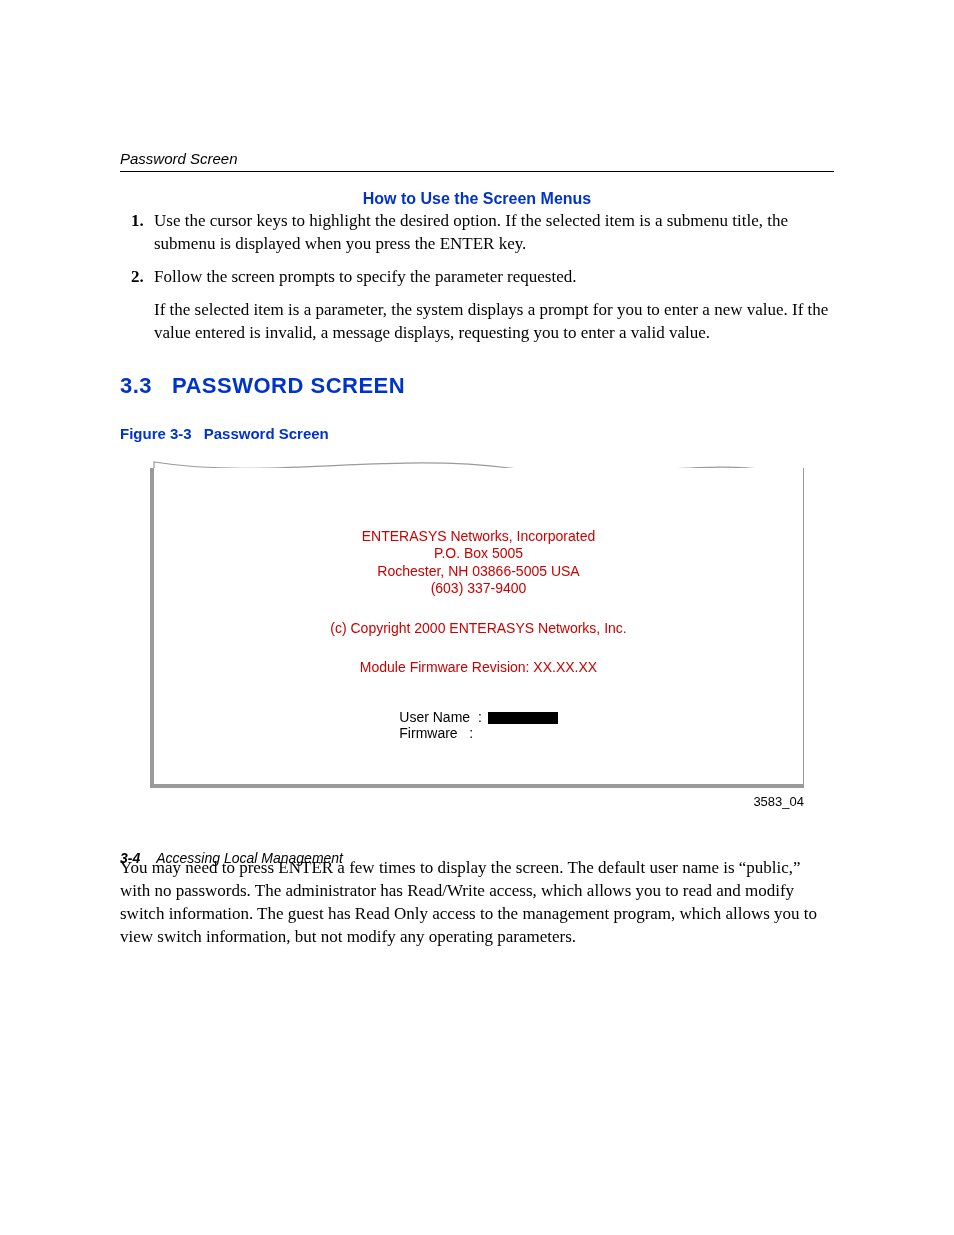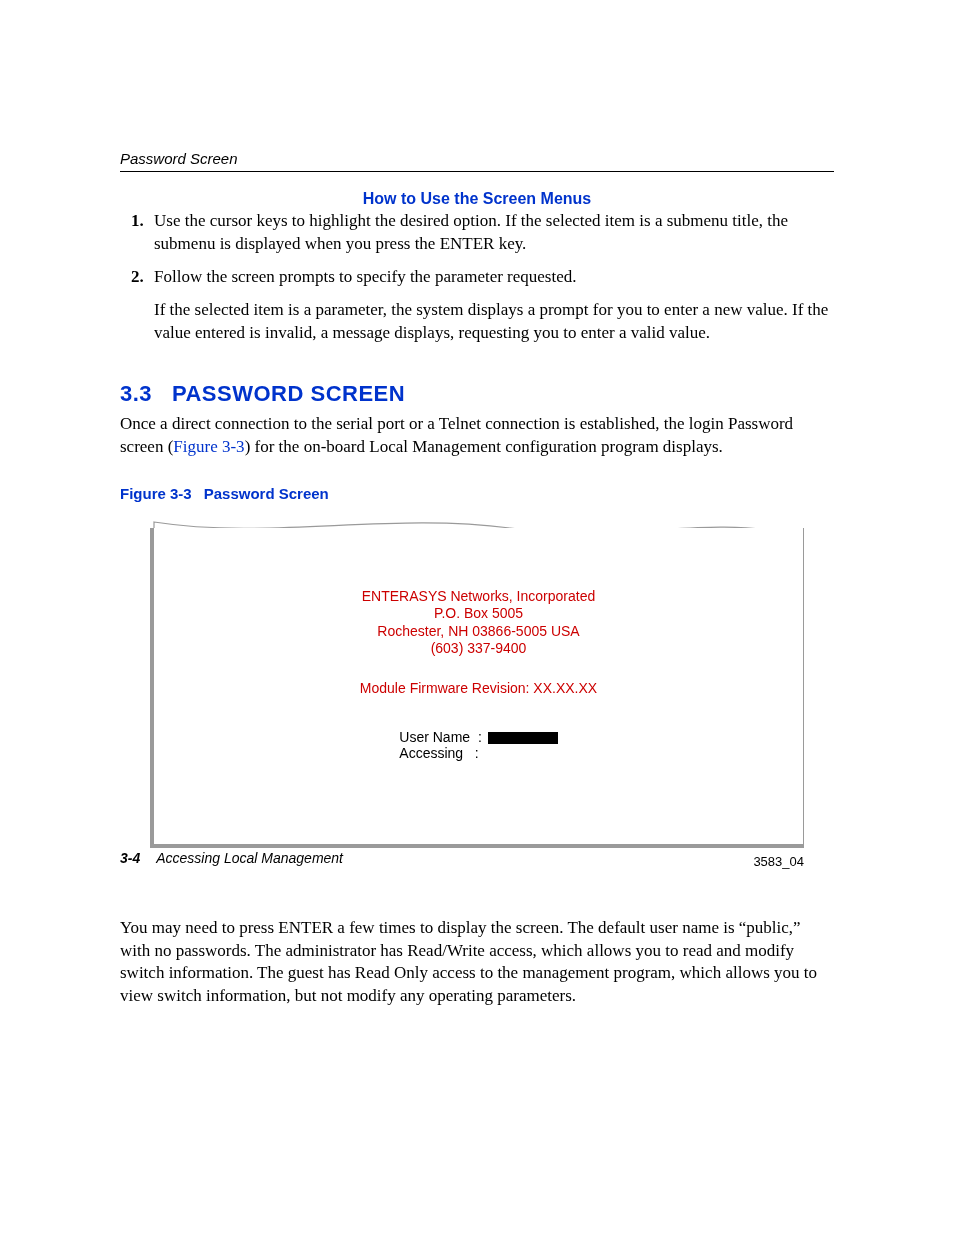--- a/index.html
+++ b/index.html
@@ -51,21 +51,21 @@
     font-weight: bold;
   }
   .step-sub {
     margin-top: 10px;
   }
   .section-heading {
     font-family: Arial, Helvetica, sans-serif;
     font-weight: bold;
     color: #0033cc;
     font-size: 22px;
-    margin-top: 36px;
+    margin-top: 28px;
     margin-bottom: 6px;
     letter-spacing: 0.5px;
   }
   .link {
     color: #0033cc;
   }
   .figure-caption {
     font-family: Arial, Helvetica, sans-serif;
     font-weight: bold;
     color: #0033cc;
@@ -160,44 +160,42 @@
     <li>
       <span>Follow the screen prompts to specify the parameter requested.</span>
       <div class="step-sub">If the selected item is a parameter, the system displays a prompt for you to enter a new value. If the value entered is invalid, a message displays, requesting you to enter a valid value.</div>
     </li>
   </ol>
 
   <div class="section-heading">
     <span>3.3</span>&nbsp;&nbsp;&nbsp;<span>PASSWORD SCREEN</span>
   </div>
 
-  <p class="body-text">
-    <span>Once a direct connection to the serial port or a Telnet connection is established, the login Password screen (</span><span class="link">Figure 3-3</span><span>) for the on-board Local Management configuration program displays.</span>
-  </p>
 
   <div class="figure-caption">
     <span>Figure 3-3</span><span class="gap"></span><span>Password Screen</span>
   </div>
 
   <div class="screen-box">
     <svg class="torn-top" viewBox="0 0 620 22" preserveAspectRatio="none">
       <path d="M0 14 L4 14 L4 4 C 120 22, 240 -6, 360 10 C 460 22, 560 2, 616 12 L616 14 L620 14" fill="none" stroke="#9a9a9a" stroke-width="1.2"></path>
     </svg>
     <div class="screen-frame">
       <div class="screen-content">
         <div class="block red">
           <div>ENTERASYS Networks, Incorporated</div>
           <div>P.O. Box 5005</div>
           <div>Rochester, NH 03866-5005 USA</div>
           <div>(603) 337-9400</div>
         </div>
+        <div class="block red">(c) Copyright 2000 ENTERASYS Networks, Inc.</div>
         <div class="block red" style="">Module Firmware Revision: XX.XX.XX</div>
         <div class="login-block">
           <div class="login-row"><span>User Name  :</span> <span class="cursor-block"></span></div>
-          <div class="login-row"><span>Accessing   :</span></div>
+          <div class="login-row"><span>Firmware   :</span></div>
         </div>
       </div>
     </div>
   </div>
   <div class="figure-id">3583_04</div>
 
   <p class="body-text after-figure">You may need to press ENTER a few times to display the screen. The default user name is “public,” with no passwords. The administrator has Read/Write access, which allows you to read and modify switch information. The guest has Read Only access to the management program, which allows you to view switch information, but not modify any operating parameters.</p>
 
   <div class="footer">
     <span class="pgnum">3-4</span><span class="chapter">Accessing Local Management</span>

